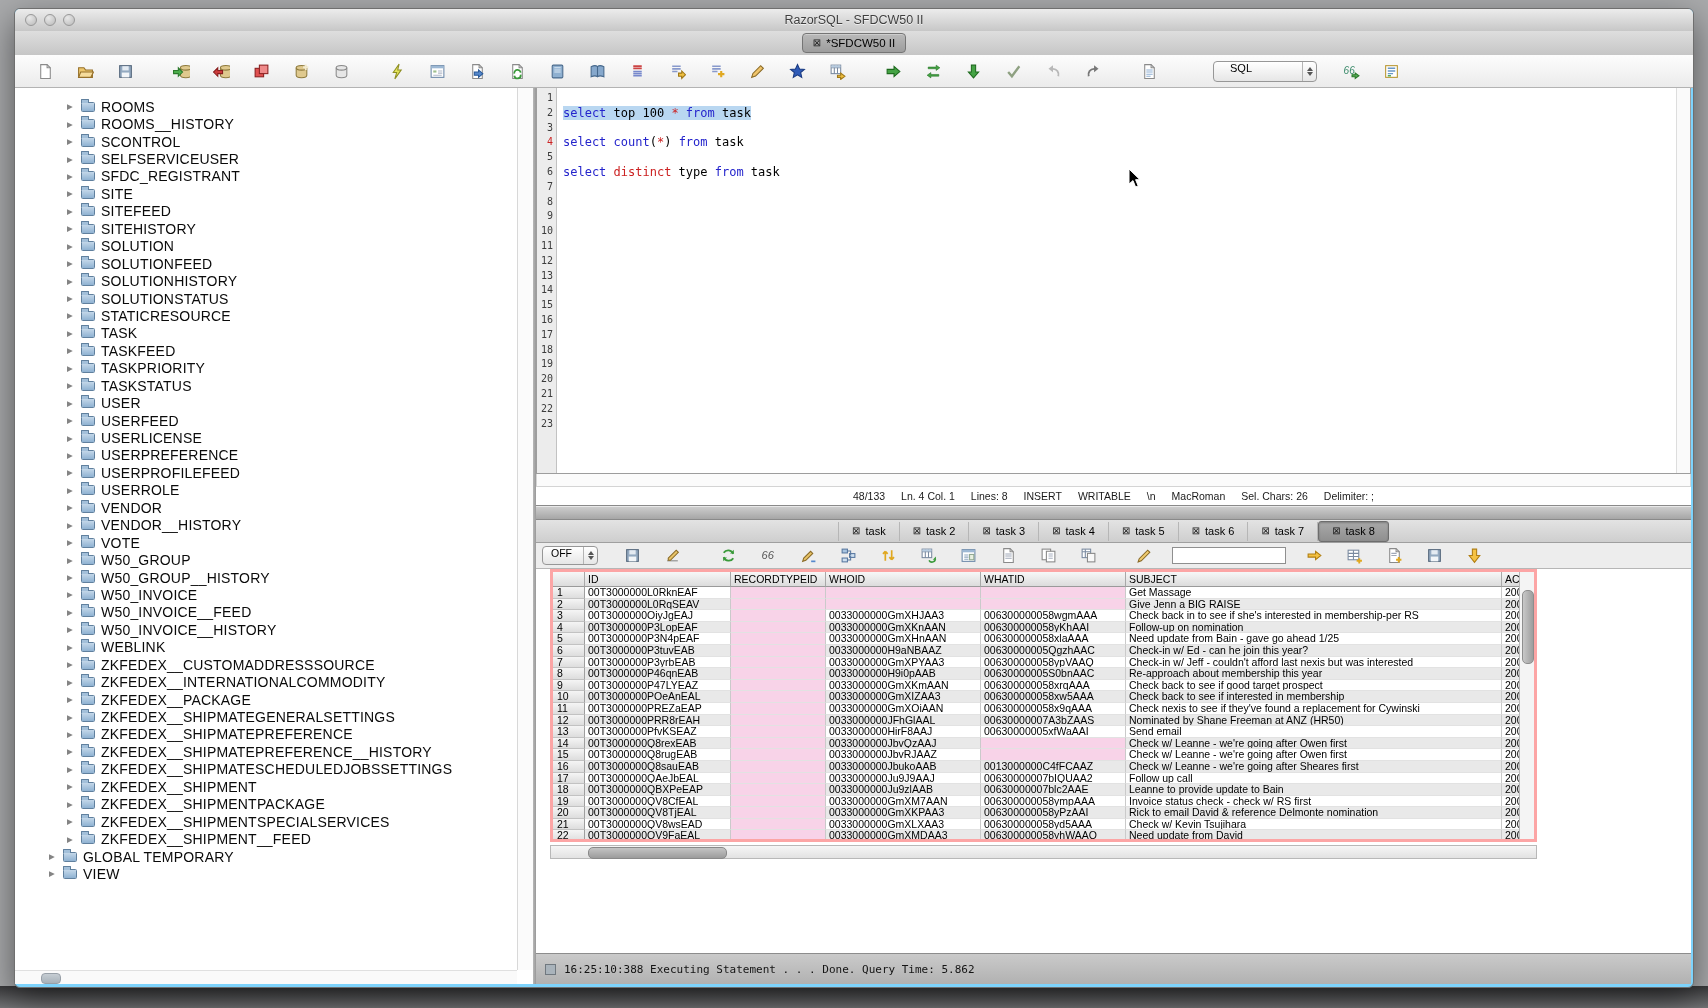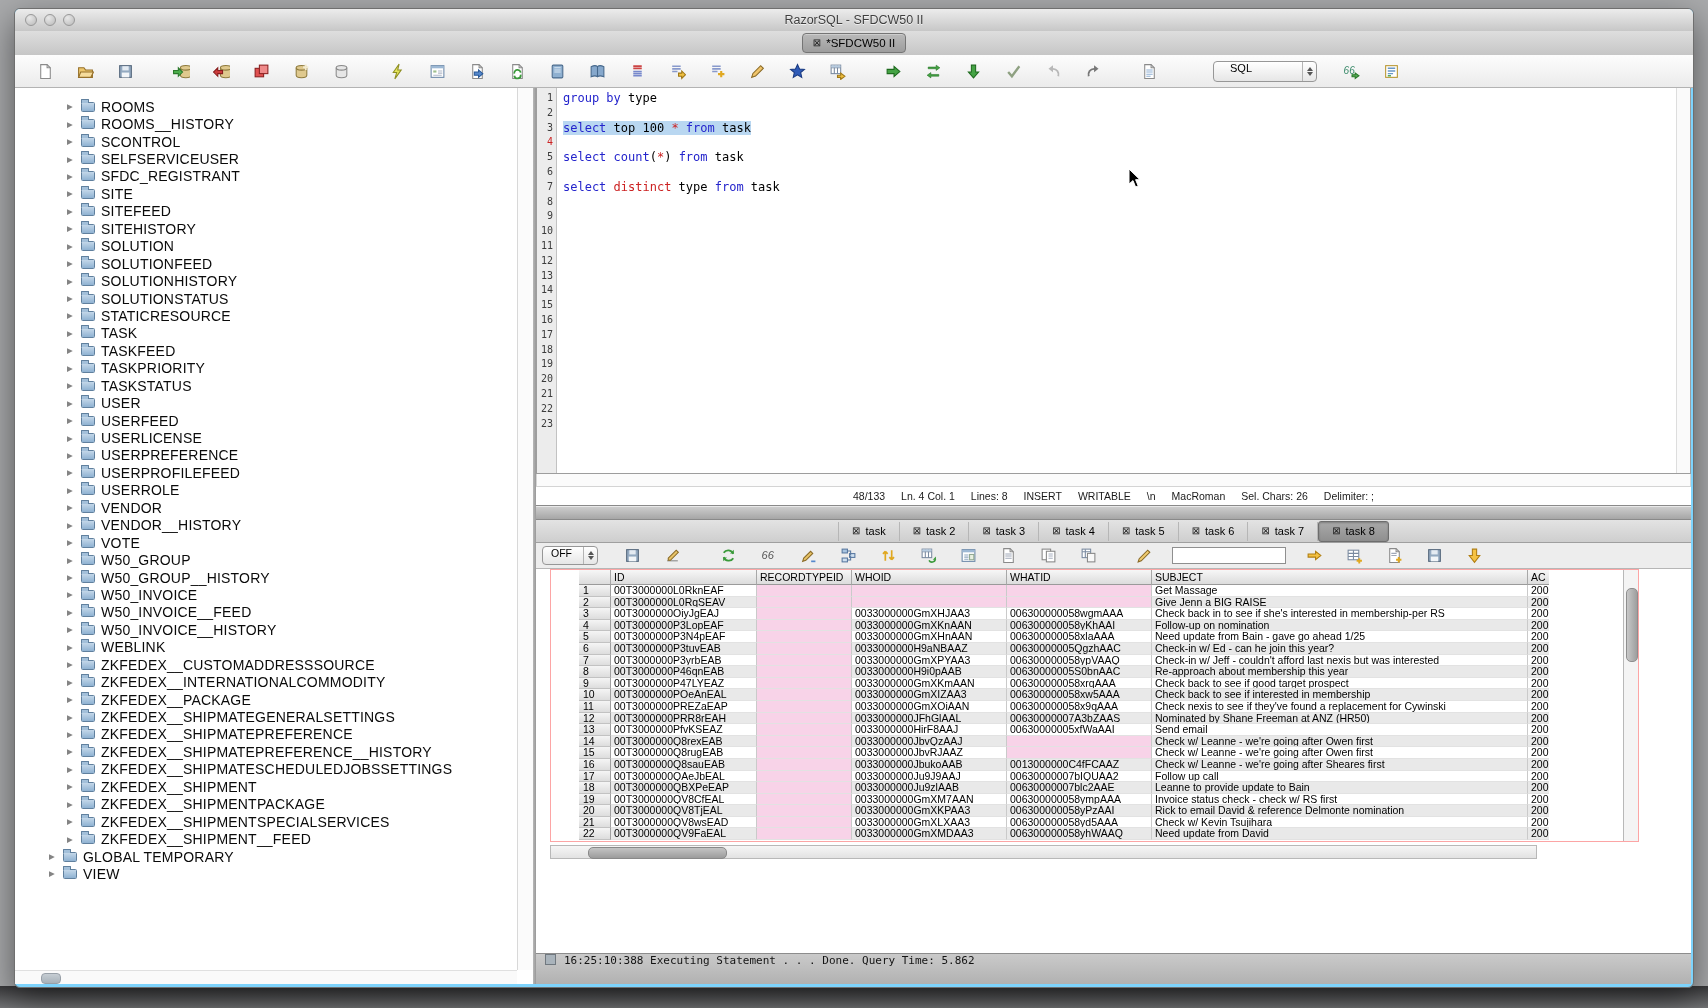--- a/index.html
+++ b/index.html
@@ -98,22 +98,22 @@
   .rtab.act{background:linear-gradient(#a9a9a9,#8f8f8f);border:1px solid #6d6d6d;
     border-radius:3px;box-shadow:inset 0 1px 2px rgba(0,0,0,.25);}
   
   .rtoolbar{position:absolute;left:0;right:0;top:455px;height:26px;background:#ededed;
     border-bottom:1px solid #b6b6b6;display:flex;align-items:center;padding-left:6px;box-sizing:border-box;}
   .offsel{width:56px;height:19px;margin-right:14px;}
   .offsel .msl{padding-left:8px;font-size:10.5px;}
   .searchbox{width:106px;height:15px;border:1px solid #8f8f8f;background:#fff;margin:0 8px;
     font-size:11px;font-family:"Liberation Sans",sans-serif;padding:0 3px;}
   
-  .tablewrap{position:absolute;left:14px;top:481px;width:1089px;height:273px;
-    border:1px solid #fca5a5;background:#fff;box-sizing:border-box;overflow:hidden;padding-left:28px;}
+  .tablewrap{position:absolute;left:14px;top:481px;width:987px;height:273px;
+    border:3px solid #fca5a5;background:#fff;box-sizing:border-box;overflow:hidden;}
   .thead{display:flex;height:15px;}
   .hc{box-sizing:border-box;height:15px;line-height:14px;font-size:10.5px;color:#000;
     padding-left:3px;white-space:nowrap;overflow:hidden;
     background:linear-gradient(#f7f7f7,#dcdcdc);border-right:1px solid #a8a8a8;border-bottom:1px solid #9a9a9a;}
   .drow{display:flex;}
   .dc{box-sizing:border-box;height:11.6px;line-height:11.4px;font-size:10.5px;color:#000;
     padding-left:3px;white-space:nowrap;overflow:hidden;background:#fff;
     border-right:1px solid #cacaca;border-bottom:1px solid #e2e2e2;}
   .drow.even .dc{background:#e9e9e9;}
   .dc.num{background:linear-gradient(#f5f5f5,#dddddd) !important;
@@ -130,21 +130,21 @@
     border-left:1px solid #b8b8b8;box-sizing:border-box;}
   .vscroll .thumb{position:absolute;left:2px;top:18px;width:10px;height:72px;border-radius:5px;
     background:linear-gradient(90deg,#c8c8c8,#9e9e9e);border:1px solid #8e8e8e;}
   .t-hscroll{position:absolute;left:14px;top:757px;width:987px;height:14px;
     background:linear-gradient(#f6f6f6,#e2e2e2);border:1px solid #b8b8b8;box-sizing:border-box;}
   .t-hscroll .thumb{position:absolute;left:37px;top:1px;width:137px;height:10px;border-radius:5px;
     background:linear-gradient(#c4c4c4,#9c9c9c);border:1px solid #898989;}
   
   .status2{position:absolute;left:0;right:0;bottom:0;height:31px;
     background:linear-gradient(#cacaca,#b1b1b1);border-top:1px solid #8d8d8d;
-    display:flex;gap:8px;padding-left:9px;box-sizing:border-box;
+    display:flex;align-items:center;gap:8px;padding-left:9px;box-sizing:border-box;
     font-family:"DejaVu Sans Mono",monospace;font-size:11px;color:#141414;}
   .sq{width:9px;height:9px;background:#a9b3bb;border:1px solid #70787f;flex:0 0 9px;}
   
   .cursor{position:absolute;left:1128px;top:168px;z-index:9;}
 </style>
 </head>
 <body>
 
 <div class="desk-bottom"></div>
 
@@ -628,21 +628,20 @@
             <div class="ln">16</div>
             <div class="ln">17</div>
             <div class="ln">18</div>
             <div class="ln">19</div>
             <div class="ln">20</div>
             <div class="ln">21</div>
             <div class="ln">22</div>
             <div class="ln">23</div>
           </div>
         <div class="codearea">
-            <div class="cl"><span class="tk-k">group by</span><span> type</span></div>
             <div class="cl">&nbsp;</div>
             <div class="cl"><span class="selbg"><span class="tk-k">select</span><span> top 100 </span><span class="tk-r">*</span><span class="tk-k"> from</span><span> task</span></span></div>
             <div class="cl">&nbsp;</div>
             <div class="cl"><span class="tk-k">select</span><span> </span><span class="tk-k">count</span><span>(</span><span class="tk-r">*</span><span>)</span><span class="tk-k"> from</span><span> task</span></div>
             <div class="cl">&nbsp;</div>
             <div class="cl"><span class="tk-k">select</span><span class="tk-r"> distinct</span><span> type</span><span class="tk-k"> from</span><span> task</span></div>
             <div class="cl">&nbsp;</div>
             <div class="cl">&nbsp;</div>
             <div class="cl">&nbsp;</div>
             <div class="cl">&nbsp;</div>

